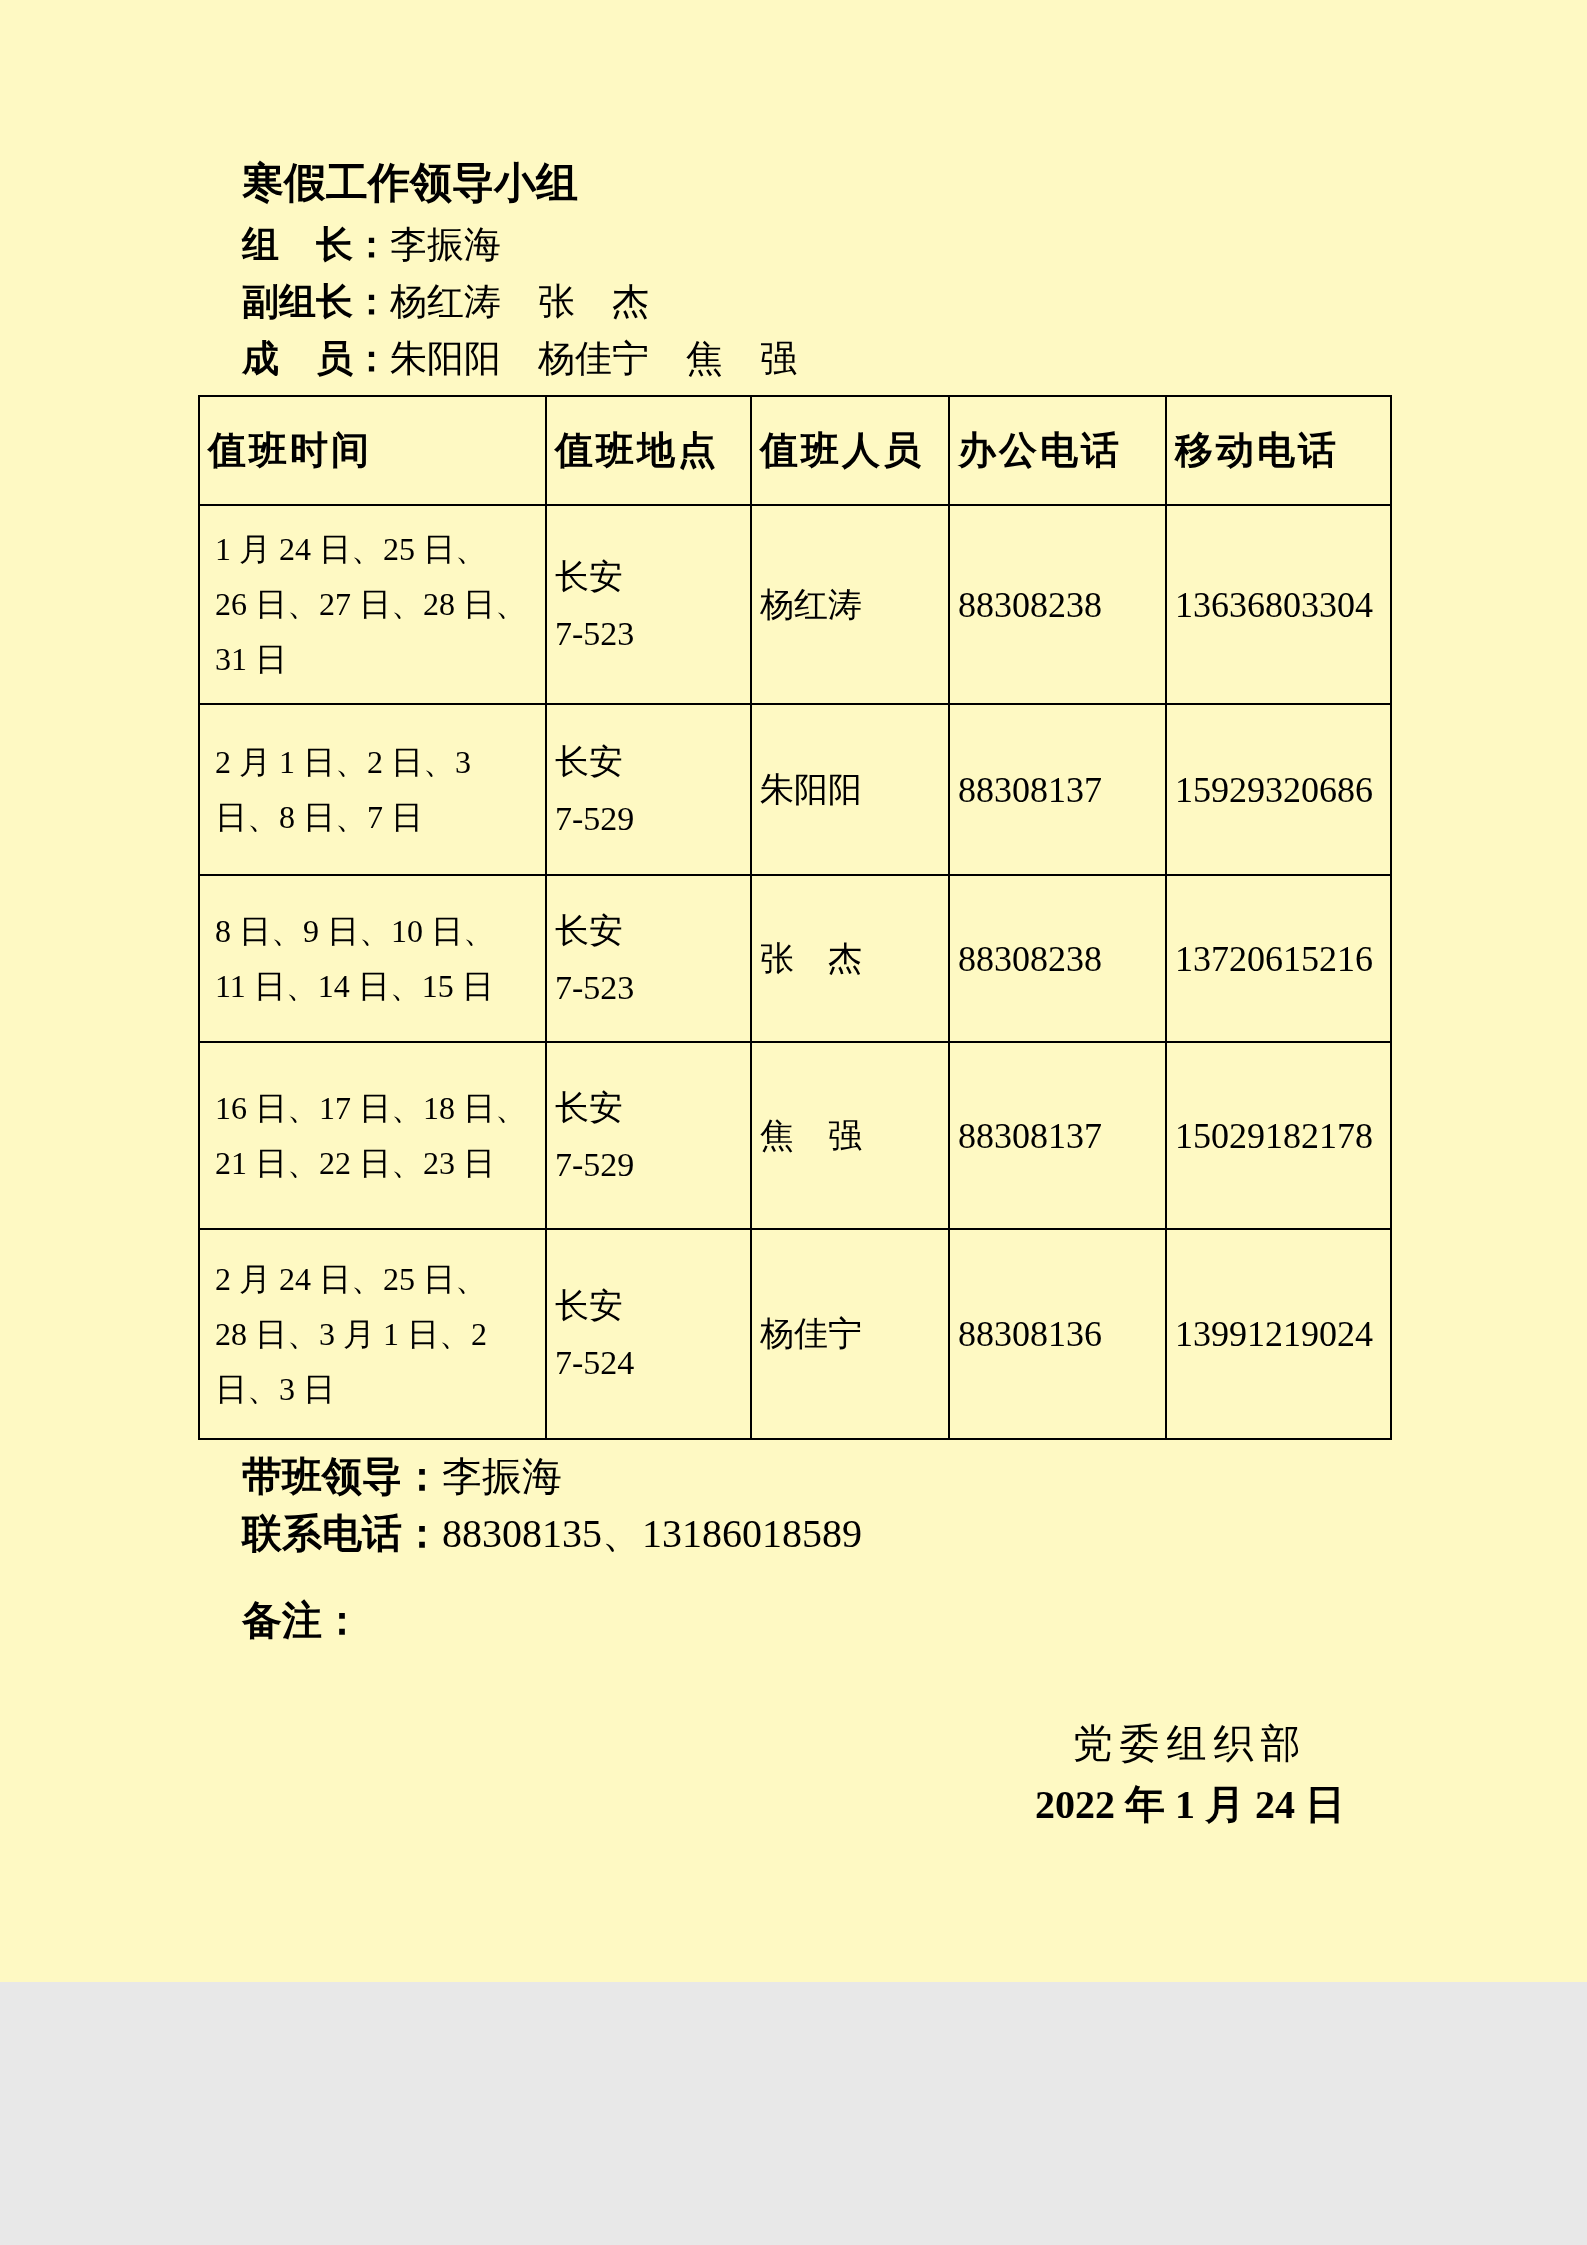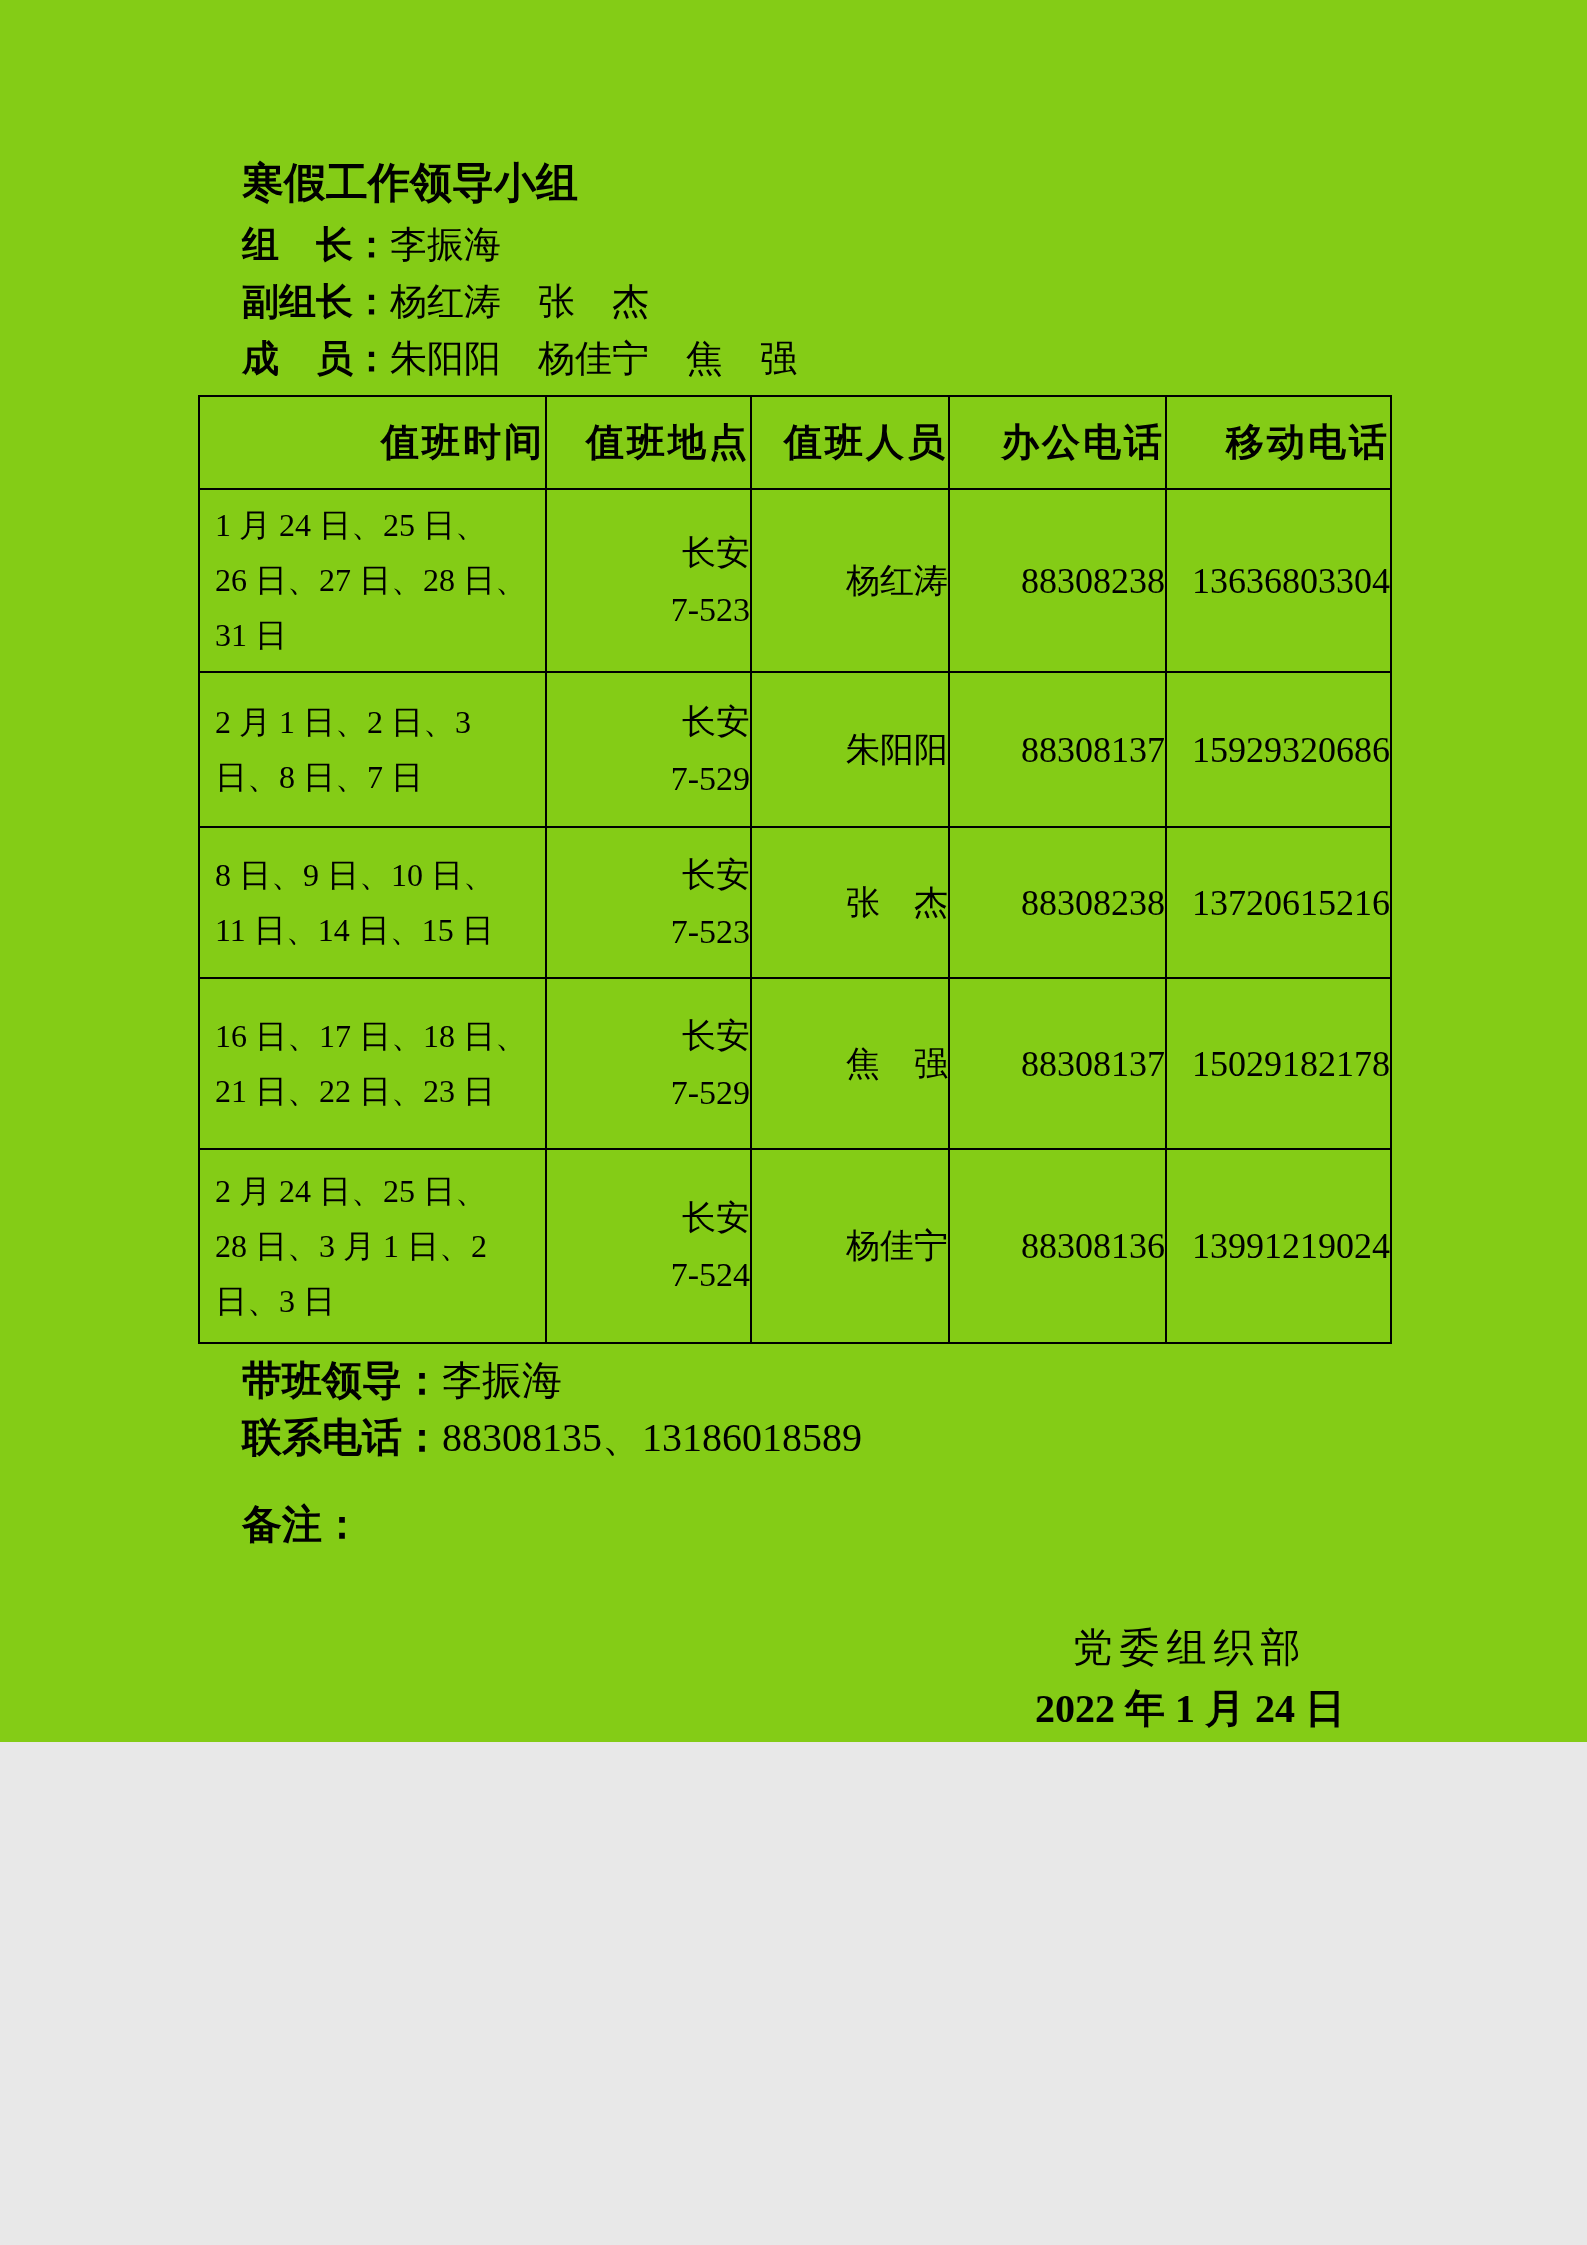--- a/index.html
+++ b/index.html
@@ -3,22 +3,22 @@
 <meta charset="utf-8">
 <style>
   html, body {
     margin: 0;
     padding: 0;
     background: #e8e8e8;
   }
   .page {
     position: relative;
     width: 1587px;
-    height: 1742px;
-    background: #84cc16;
+    height: 1982px;
+    background: #fef9c3;
     margin: 0 auto;
     overflow: hidden;
     color: #000;
   }
   .doc-title {
     margin: 158px 0 0 242px;
     font-family: "Liberation Sans", sans-serif;
     font-weight: bold;
     font-size: 42px;
     line-height: 50px;
@@ -44,23 +44,23 @@
     width: 1192px;
     margin: 8px 0 0 198px;
   }
   .duty-table col.c1 { width: 347px; }
   .duty-table col.c2 { width: 205px; }
   .duty-table col.c3 { width: 198px; }
   .duty-table col.c4 { width: 217px; }
   .duty-table col.c5 { width: 225px; }
   .duty-table th, .duty-table td {
     border: 2px solid #000;
-    text-align: right;
+    text-align: left;
     vertical-align: middle;
-    padding: 0;
+    padding: 8px;
   }
   .duty-table th {
     height: 91px;
     font-family: "Liberation Sans", sans-serif;
     font-weight: bold;
     font-size: 38px;
     letter-spacing: 3px;
   }
   .duty-table tr.r1 td { height: 181px; }
   .duty-table tr.r2 td { height: 153px; }

